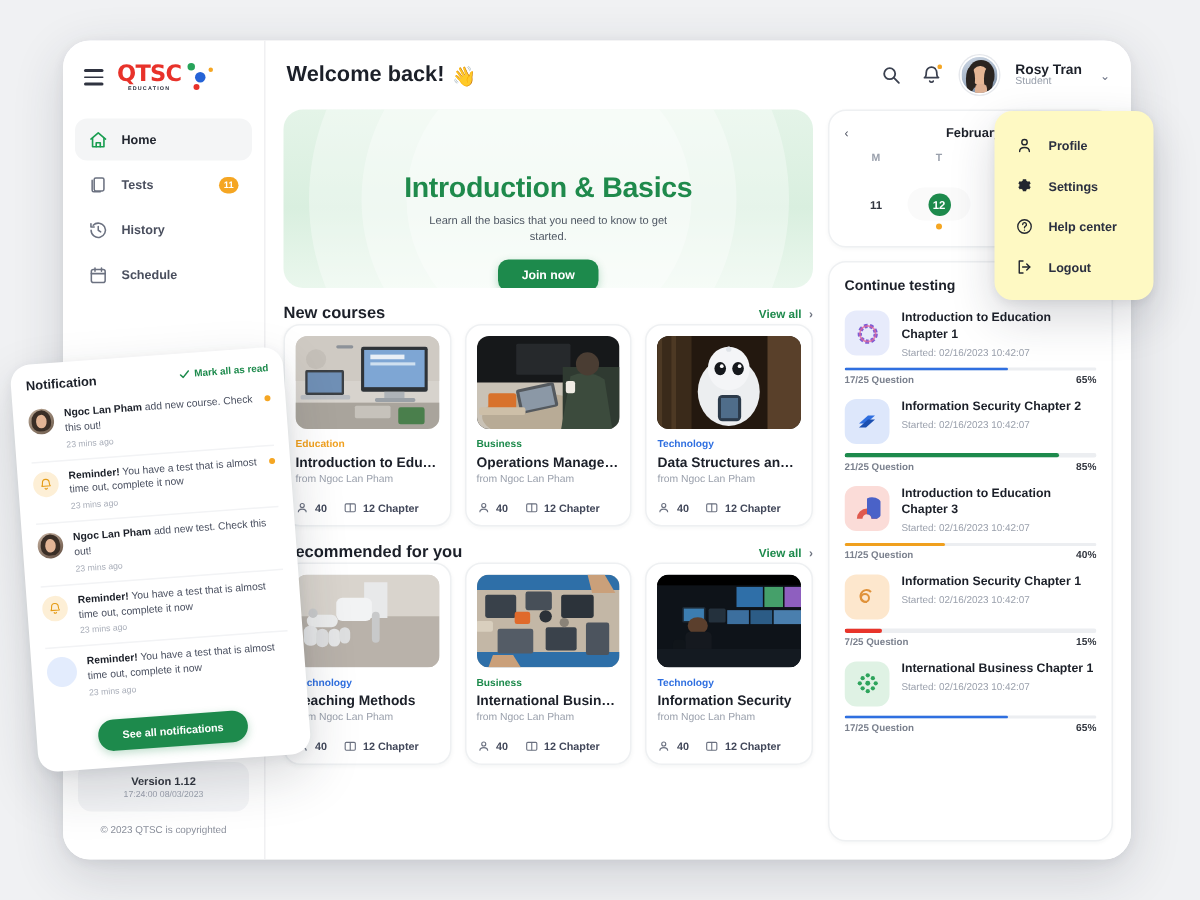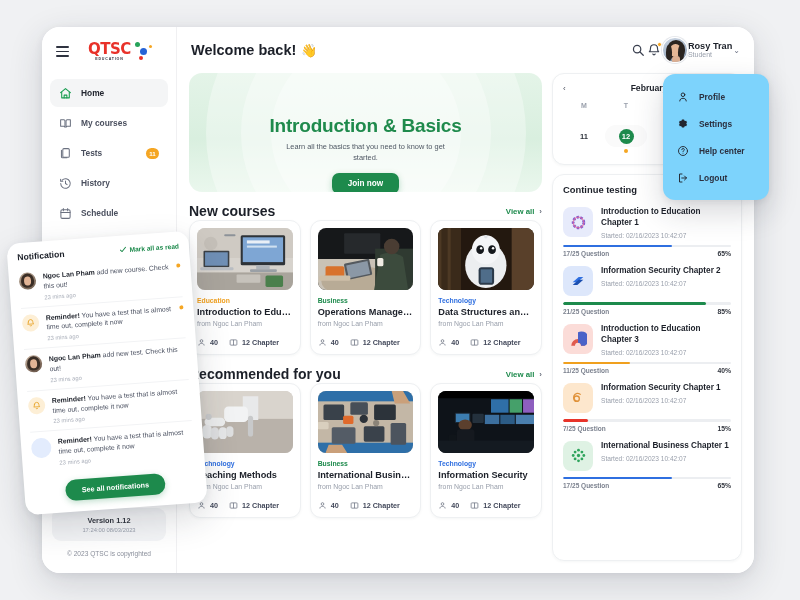--- a/index.html
+++ b/index.html
@@ -24,21 +24,21 @@
 
   
   .sidebar {
     width: 135px; flex: 0 0 135px;
     background: #ffffff;
     border-right: 1px solid #f0f0f2;
     display: flex; flex-direction: column;
     padding: 0;
     position: relative;
   }
-  .brand-row { display: flex; align-items: center; gap: 19px; padding: 13px 0 10px 14px; height: 46px; }
+  .brand-row { display: flex; align-items: center; gap: 9px; padding: 13px 0 10px 14px; height: 46px; }
   .burger { width: 13px; display: flex; flex-direction: column; gap: 3px; cursor: pointer; }
   .burger i { display: block; height: 1.6px; background: #2f3340; border-radius: 2px; }
   .logo { display: flex; align-items: flex-start; gap: 2px; }
   .logo-text { display: flex; flex-direction: column; line-height: 1; }
   .logo-q { font-family: "DejaVu Sans", sans-serif; font-weight: 700; font-size: 15px; color: #e8322a; letter-spacing: -.5px; }
   .logo-sub { font-size: 3.6px; font-weight: 700; color: #2f3340; letter-spacing: .8px; margin-top: 1px; text-align:center;}
   .logo-dots { position: relative; width: 22px; height: 18px; }
   .logo-dots span { position: absolute; border-radius: 50%; display: block; }
   .d1 { width: 5px; height: 5px; background: #27a35a; left: 2px; top: 0px; }
   .d2 { width: 7px; height: 7px; background: #2563d6; left: 7px; top: 6px; }
@@ -68,21 +68,21 @@
   }
   .version-t { font-size: 7.4px; font-weight: 700; color: #32363f; }
   .version-d { font-size: 5.8px; color: #9aa0ad; margin-top: 2px; }
   .copyright { font-size: 6.6px; color: #8b909c; text-align: center; }
 
   
   .main { flex: 1; display: flex; flex-direction: column; min-width: 0; background: #fff; }
   .topbar { height: 46px; display: flex; align-items: center; padding: 0 14px 0 14px; gap: 10px; flex: 0 0 46px; }
   .welcome { font-size: 14.5px; font-weight: 700; color: #1c2029; display: flex; align-items: center; gap: 5px; }
   .wave { font-size: 13px; }
-  .top-right { margin-left: auto; display: flex; align-items: center; }
+  .top-right { margin-left: auto; display: flex; align-items: center; gap: 11px; }
   .icon-btn { width: 16px; height: 16px; display: flex; align-items: center; justify-content: center; color: #3b4150; cursor: pointer; position: relative; }
   .bell-dot { position: absolute; top: 0px; right: 0px; width: 4.5px; height: 4.5px; border-radius: 50%; background: #f5a623; border: 1px solid #fff; }
   .avatar {
     width: 26px; height: 26px; border-radius: 50%;
     background: linear-gradient(160deg,#cfd9e6 0%, #a4b3c6 55%, #6d7f95 100%);
     overflow: hidden; position: relative; flex: 0 0 26px; border: 1.5px solid #fff;
     box-shadow: 0 0 0 1px #e6e8ec;
   }
   .avatar .hair { position:absolute; left:4px; top:2px; width:18px; height:19px; border-radius:50% 50% 42% 42%; background:#2a2420; }
   .avatar .face { position:absolute; left:7.5px; top:6px; width:11px; height:13px; border-radius:48%; background:#e5b695; }
@@ -113,21 +113,21 @@
   .hero-sub { font-size: 7.4px; color: #4e5763; margin-top: 5px; line-height: 1.45; max-width: 175px; margin-left: auto; margin-right: auto; }
   .join-btn {
     margin: 9px auto 0; display: inline-flex; align-items: center; justify-content: center;
     background: #1d8a4c; color: #fff; font-size: 8.2px; font-weight: 700;
     padding: 6px 16px; border-radius: 7px; border: none; cursor: pointer;
     box-shadow: 0 2px 6px rgba(29,138,76,.3);
   }
 
   
   .section-head { display: flex; align-items: center; margin: 2px 0 1px; }
-  .section-title { font-size: 14px; font-weight: 700; color: #1c2029; }
+  .section-title { font-size: 11px; font-weight: 700; color: #1c2029; }
   .view-all { margin-left: auto; font-size: 7.8px; font-weight: 700; color: #1d8a4c; display: flex; align-items: center; gap: 5px; cursor: pointer; }
   .view-all .arr { color: #6c727f; font-size: 8px; }
 
   .card-row { display: flex; gap: 9px; }
   .course-card {
     flex: 1; min-width: 0; background: #fff; border: 1px solid #eef0f2;
     border-radius: 11px; padding: 7px; box-shadow: 0 1px 3px rgba(30,35,45,.045);
   }
   .thumb { height: 62px; border-radius: 8px; overflow: hidden; position: relative; }
   .cat { font-size: 6.8px; font-weight: 700; margin-top: 7px; }
@@ -164,21 +164,21 @@
   .test-started { font-size: 6.6px; color: #9aa0ac; margin-top: 3px; }
   .bar { height: 2.6px; background: #eceef1; border-radius: 2px; margin-top: 6px; overflow: hidden; }
   .bar i { display: block; height: 100%; border-radius: 2px; }
   .test-foot { display: flex; align-items: center; margin-top: 3px; }
   .q-count { font-size: 6.5px; color: #7b818e; font-weight: 600; }
   .pct { margin-left: auto; font-size: 6.8px; font-weight: 700; color: #32363f; }
 
   
   .dropdown {
     position: absolute; left: 663px; top: 74px; width: 106px;
-    background: #7dd3fc; border-radius: 12px;
+    background: #fef9c3; border-radius: 12px;
     box-shadow: 0 12px 30px rgba(35,40,55,.18), 0 2px 6px rgba(35,40,55,.08);
     padding: 9px 0; z-index: 40;
   }
   .dd-item { display: flex; align-items: center; gap: 10px; padding: 7px 13px; font-size: 8.4px; font-weight: 600; color: #2b3040; cursor: pointer; }
   .dd-item .ic { width: 13px; height: 13px; display: inline-flex; align-items: center; justify-content: center; color: #22262f; }
 
   
   .notif {
     position: absolute; left: 16px; top: 237px; width: 182px;
     background: #fff; border-radius: 13px;
@@ -245,29 +245,20 @@
       <nav class="nav">
         <div class="nav-item active">
           <span class="ic">
             <svg viewBox="0 0 24 24" width="13" height="13" fill="none" stroke="currentColor" stroke-width="2" stroke-linecap="round" stroke-linejoin="round">
                 <path d="M3 10.5 12 3l9 7.5"></path>
                 <path d="M5 9.8V20h14V9.8"></path>
                 <path d="M9.5 20v-5h5v5"></path>
               </svg>
           </span>
           <span>Home</span>
-        </div>
-        <div class="nav-item">
-          <span class="ic">
-            <svg viewBox="0 0 24 24" width="13" height="13" fill="none" stroke="currentColor" stroke-width="1.9" stroke-linecap="round" stroke-linejoin="round">
-                <path d="M3 5h6a2 2 0 0 1 2 2v12a2 2 0 0 0-2-2H3z"></path>
-                <path d="M21 5h-6a2 2 0 0 0-2 2v12a2 2 0 0 1 2-2h6z"></path>
-              </svg>
-          </span>
-          <span>My courses</span>
         </div>
         <div class="nav-item">
           <span class="ic">
             <svg viewBox="0 0 24 24" width="13" height="13" fill="none" stroke="currentColor" stroke-width="1.9" stroke-linecap="round" stroke-linejoin="round">
                 <rect x="7" y="3" width="12" height="16" rx="2"></rect>
                 <path d="M4.5 6v12a2 2 0 0 0 2 2h8"></path>
               </svg>
           </span>
           <span>Tests</span>
           <span class="nav-badge">11</span>

